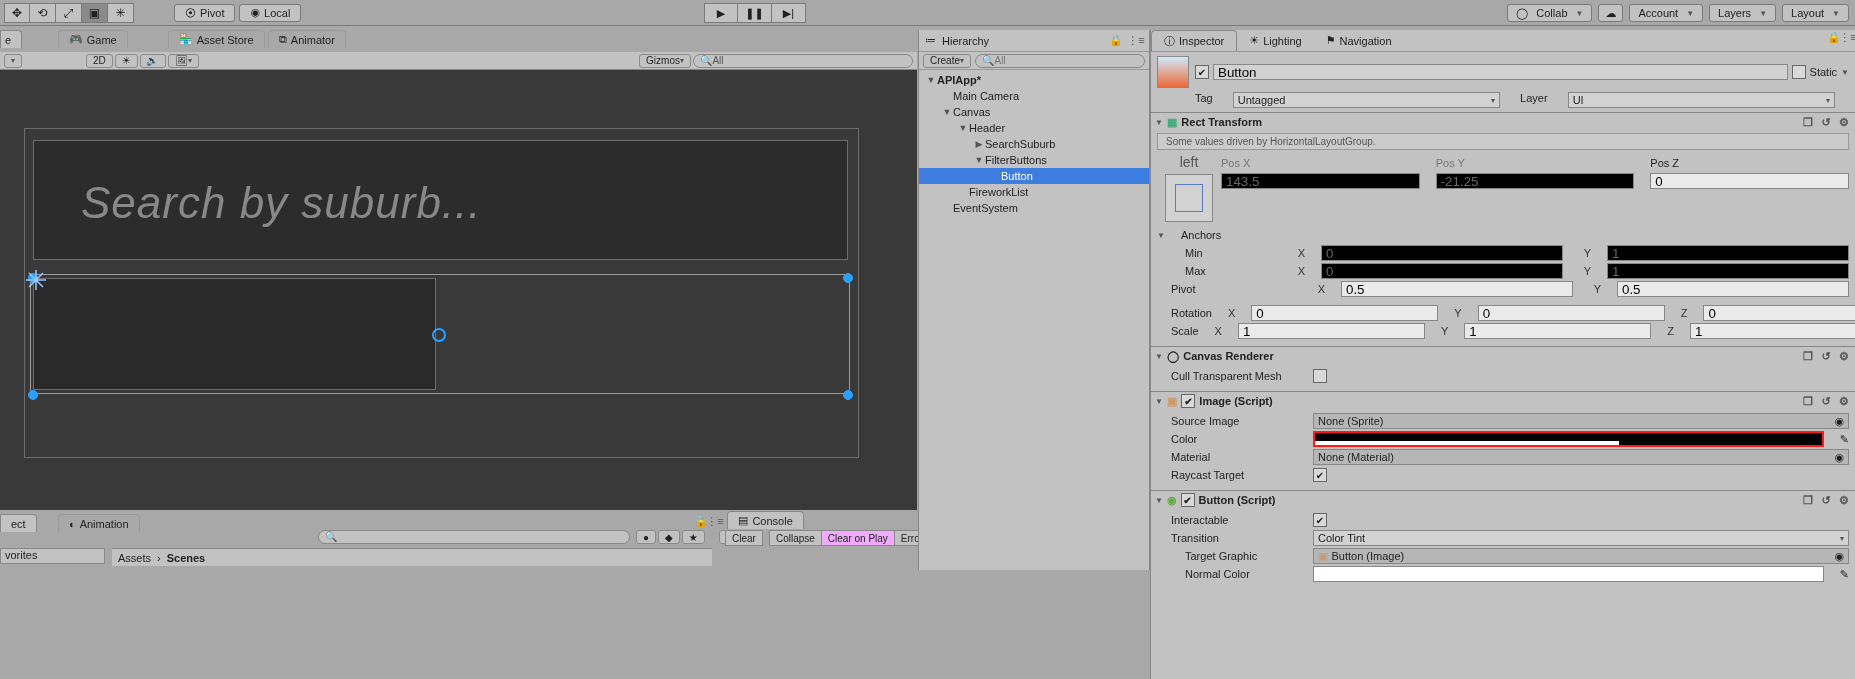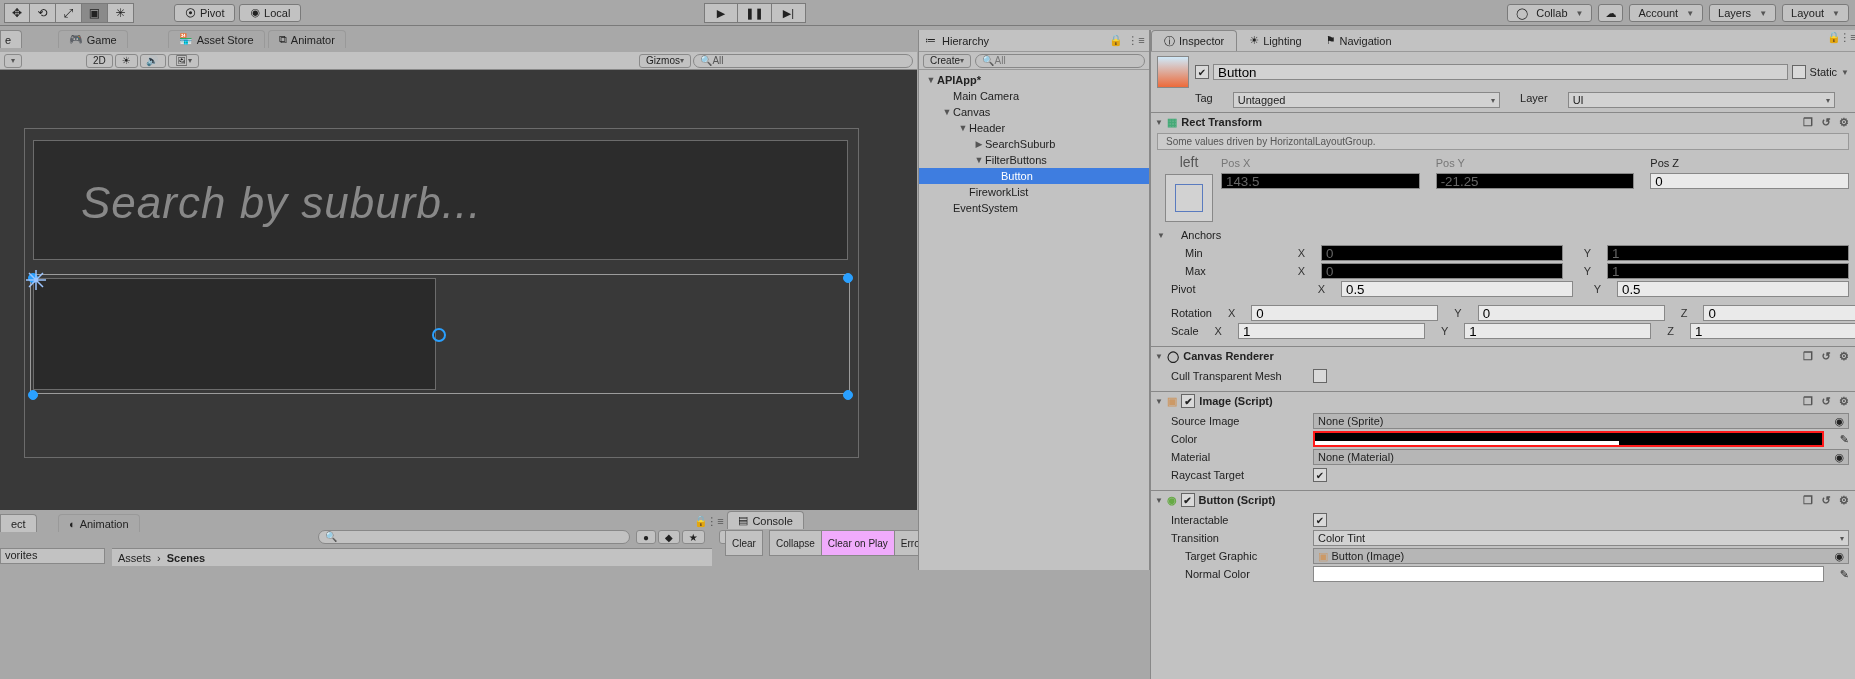--- a/index.html
+++ b/index.html
@@ -36,21 +36,21 @@
   .handle { position:absolute; width:10px; height:10px; border:1px solid #2aa0ff; background:#2aa0ff; border-radius:50%; }
   .sel-outline { position:absolute; border:1px solid #9c9c9c; }
   .center-ring { position:absolute; width:14px; height:14px; border:2px solid #2aa0ff; border-radius:50%; }
 
   .scene-search { height:14px; background:#c2c2c2; border:1px solid #888; border-radius:8px; font-size:10px; padding:0 6px; color:#555; display:flex; align-items:center; }
   .favorites-bar { position:absolute; left:0; top:548px; width:105px; height:16px; background:#c2c2c2; border:1px solid #888; font-size:11px; padding-left:4px; }
   .assets-bar { position:absolute; left:112px; top:548px; width:600px; height:18px; background:#c2c2c2; border-top:1px solid #888; font-size:11px; display:flex; align-items:center; gap:6px; padding-left:6px; }
   .proj-search { position:absolute; left:318px; top:530px; width:312px; height:14px; border:1px solid #888; border-radius:8px; background:#c2c2c2; }
   .proj-icons { position:absolute; left:636px; top:530px; display:flex; gap:2px; }
   .console-toolbar { position:absolute; left:725px; top:530px; height:18px; display:flex; gap:0; }
-  .console-btn { height:26px; padding:0 6px; border:1px solid #888; background:#c2c2c2; font-size:10px; display:flex; align-items:center; cursor:pointer; }
+  .console-btn { height:16px; padding:0 6px; border:1px solid #888; background:#c2c2c2; font-size:10px; display:flex; align-items:center; cursor:pointer; }
   .console-btn + .console-btn { border-left:none; }
   .console-counts { position:absolute; left:1020px; top:530px; display:flex; gap:0; }
 
   
   .hierarchy-panel { position:absolute; left:918px; top:30px; width:232px; height:540px; background:#c2c2c2; border-left:1px solid #888; border-right:1px solid #888; }
   .hier-header { height:22px; display:flex; align-items:center; padding:0 6px; gap:6px; border-bottom:1px solid #999; }
   .hier-create-row { height:18px; display:flex; align-items:center; padding:0 4px; gap:4px; border-bottom:1px solid #999; }
   .hier-search { flex:1; height:14px; border:1px solid #888; border-radius:8px; font-size:10px; padding:0 6px; color:#777; }
   .hier-tree { padding-top:2px; }
   .tree-row { height:16px; display:flex; align-items:center; padding-left:4px; font-size:11px; cursor:pointer; }

